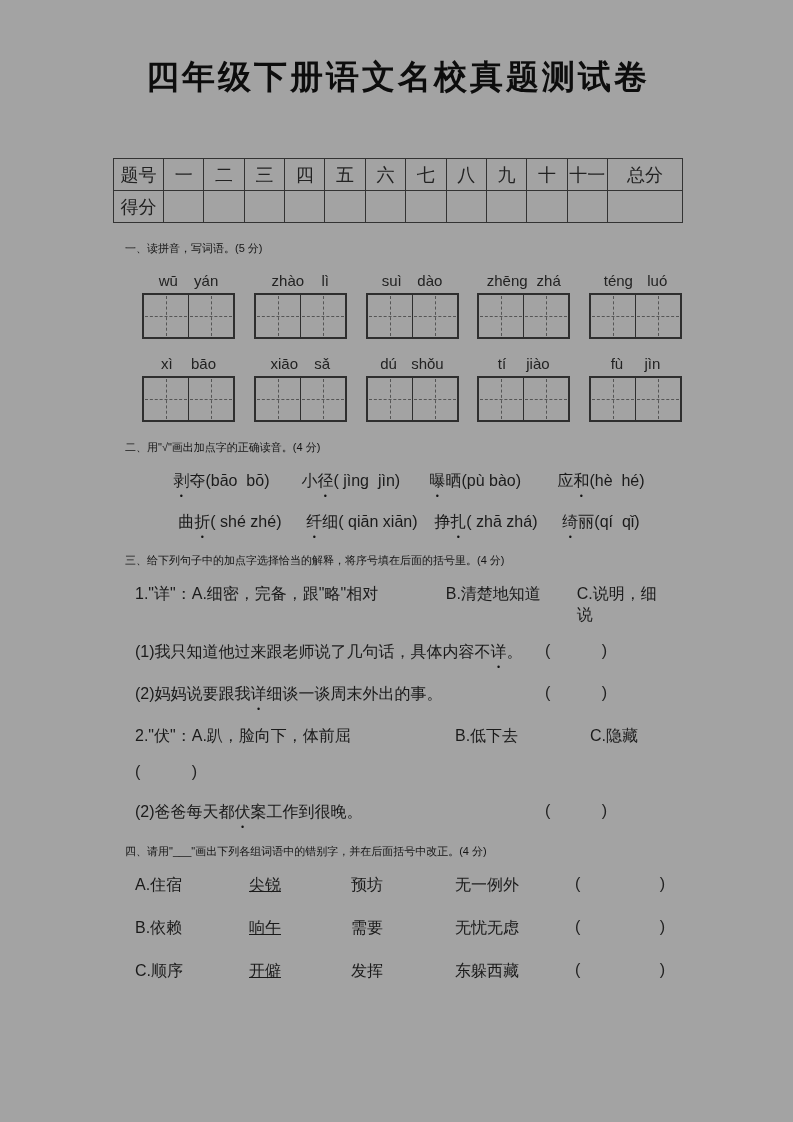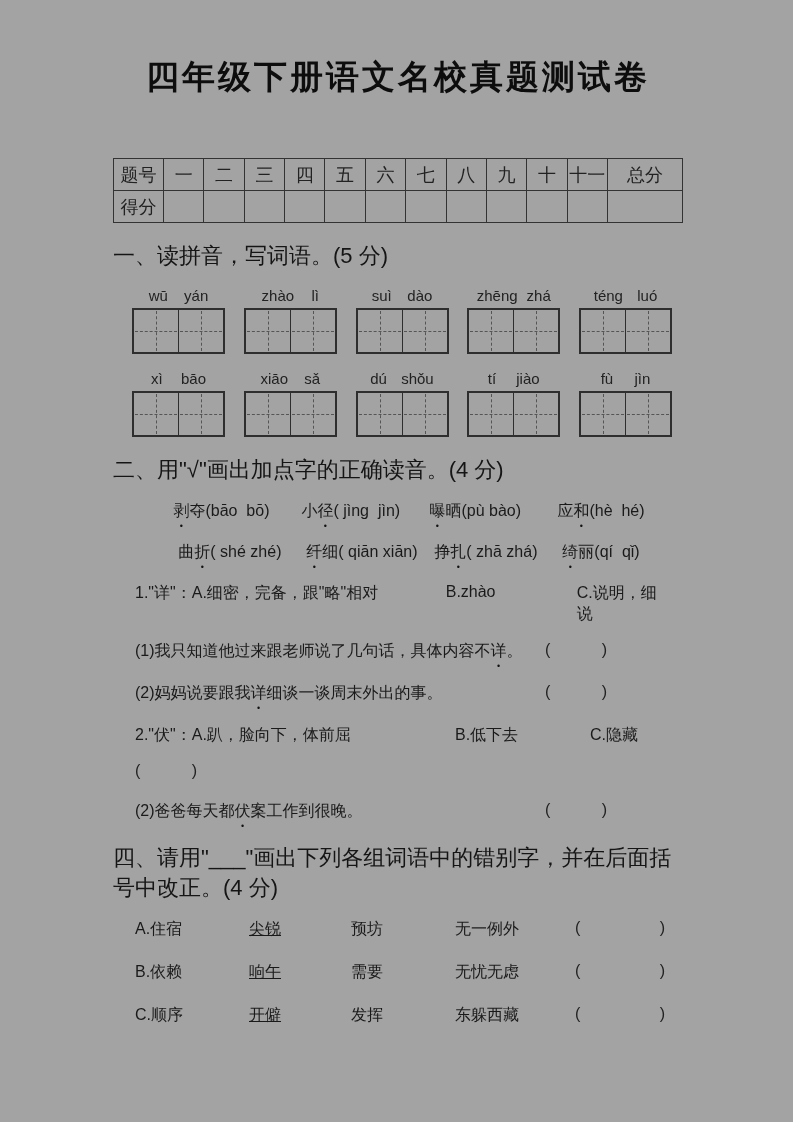--- a/index.html
+++ b/index.html
@@ -14,24 +14,24 @@
   }
   
   table.score{border-collapse:collapse;table-layout:fixed;width:570px;margin:0 0 18px 0;}
   table.score td{
     border:1.6px solid #333;height:31px;text-align:center;vertical-align:middle;
     font-size:18px;color:#222;padding:0;overflow:hidden;
   }
   td.c-first{width:49px;}
   td.c-last{width:74px;}
   
-  .sec-title{font-size:22px;margin:0 0 16px 0;font-weight:400;color:#151515;white-space:pre-wrap;}
+  .sec-title{font-size:11px;margin:0 0 16px 12px;font-weight:400;color:#151515;white-space:pre-wrap;}
   section{margin:0 0 18px 0;}
   
-  .pgrid-row{display:flex;justify-content:space-between;width:540px;margin:0 0 16px 19px;}
+  .pgrid-row{display:flex;justify-content:space-between;width:540px;margin:0 0 16px 29px;}
   .pg{display:flex;flex-direction:column;align-items:center;}
   .py{display:flex;justify-content:space-evenly;width:92px;font-size:15px;color:#222;margin-bottom:4px;}
   .tzg{display:flex;border:2px solid #2e2e2e;}
   .tzg .cell{width:44px;height:42px;position:relative;}
   .tzg .cell + .cell{border-left:1.6px solid #2e2e2e;}
   .tzg .cell::before{content:"";position:absolute;left:50%;top:1px;bottom:1px;border-left:1.3px dashed #555;}
   .tzg .cell::after{content:"";position:absolute;top:50%;left:1px;right:1px;border-top:1.3px dashed #555;}
   
   .s2row{display:flex;margin:0 0 20px 22px;font-size:16px;justify-content:center;}
   .s2row .phrase{min-width:128px;}
@@ -216,24 +216,25 @@
     </div>
     <div class="s2row">
       <span class="phrase"><span>曲</span><span class="du">折</span><span>(</span><span> </span><span>s</span><span>h</span><span>é</span><span> </span><span>z</span><span>h</span><span>é</span><span>)</span></span>
       <span class="phrase"><span class="du">纤</span><span>细</span><span>(</span><span> </span><span>q</span><span>i</span><span>ā</span><span>n</span><span> </span><span>x</span><span>i</span><span>ā</span><span>n</span><span>)</span></span>
       <span class="phrase"><span>挣</span><span class="du">扎</span><span>(</span><span> </span><span>z</span><span>h</span><span>ā</span><span> </span><span>z</span><span>h</span><span>á</span><span>)</span></span>
       <span class="phrase"><span class="du">绮</span><span>丽</span><span>(</span><span>q</span><span>í</span><span> </span><span> </span><span>q</span><span>ǐ</span><span>)</span></span>
     </div>
   </section>
 
   <section>
+    <p class="sec-title">三、给下列句子中的加点字选择恰当的解释，将序号填在后面的括号里。(4 分)</p>
 
     <div class="defrow">
       <span class="def-a">1."详"：A.细密，完备，跟"略"相对</span>
-      <span class="def-b">B.zhào</span>
+      <span class="def-b">B.清楚地知道</span>
       <span class="def-c">C.说明，细说</span>
     </div>
     <div class="sentrow">
       <span class="phrase"><span>(</span><span>1</span><span>)</span><span>我</span><span>只</span><span>知</span><span>道</span><span>他</span><span>过</span><span>来</span><span>跟</span><span>老</span><span>师</span><span>说</span><span>了</span><span>几</span><span>句</span><span>话</span><span>，</span><span>具</span><span>体</span><span>内</span><span>容</span><span>不</span><span class="du">详</span><span>。</span></span>
       <span class="parens">
           <span>(</span>
           <span>)</span>
         </span>
     </div>
     <div class="sentrow">

